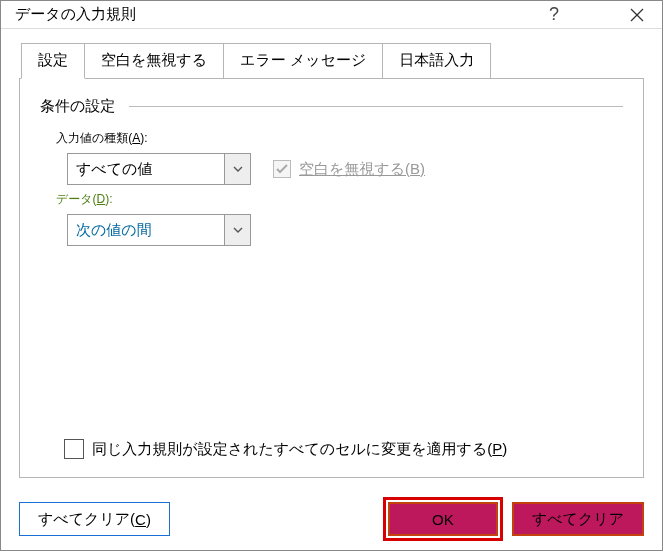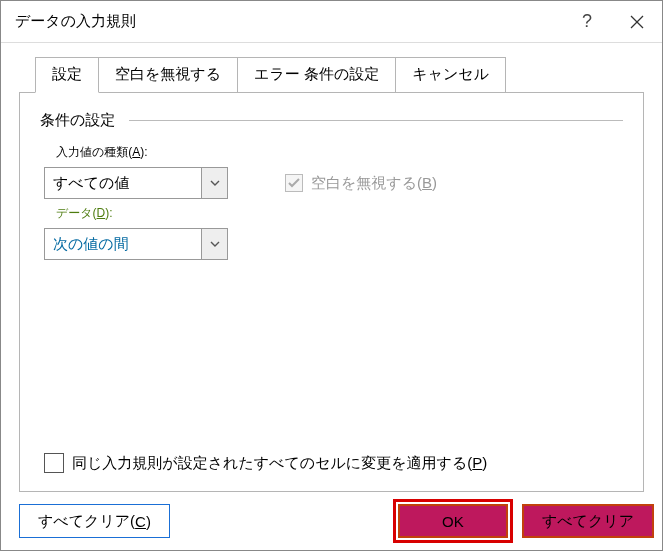--- a/index.html
+++ b/index.html
@@ -12,46 +12,47 @@
   }
   .dialog {
     width: 663px;
     height: 551px;
     border: 1px solid #888;
     background: #fff;
     display: flex;
     flex-direction: column;
   }
   .titlebar {
-    height: 42px;
+    height: 28px;
     display: flex;
     align-items: center;
     padding: 0 0 0 14px;
     border-bottom: 1px solid #ddd;
+    gap: 33px;
   }
   .titlebar-title { flex: 1; font-size: 15px; }
   .titlebar-btn {
     width: 50px;
     height: 42px;
     display: flex;
     align-items: center;
     justify-content: center;
     font-size: 18px;
     color: #444;
     cursor: default;
   }
   .content {
     flex: 1;
     padding: 14px 18px 0 18px;
     position: relative;
   }
   .tabs {
     display: flex;
     align-items: flex-end;
-    margin-left: 16px;
+    margin-left: 2px;
   }
   .tab {
     border: 1px solid #b5b5b5;
     border-bottom: none;
     background: #fff;
     padding: 7px 16px 8px 16px;
     font-size: 15px;
     margin-right: -1px;
     position: relative;
     cursor: default;
@@ -76,21 +77,21 @@
   }
   .legend-text { font-size: 15px; margin-right: 14px; }
   .legend-line {
     flex: 1;
     border-top: 1px solid #bbb;
     height: 0;
   }
   .field-label { font-size: 12px; margin: 6px 0 6px 16px; }
   .field-label.disabled { color: #4d7c0f; }
   .underline { text-decoration: underline; }
-  .row { display: flex; align-items: center; margin-left: 4px; gap: 35px; }
+  .row { display: flex; align-items: center; margin-left: 27px; }
   .combo {
     display: flex;
     width: 184px;
     height: 32px;
     border: 1px solid #999;
     background: #fff;
     align-items: center;
   }
   .combo.disabled .combo-text { color: #0369a1; }
   .combo-text {
@@ -106,51 +107,52 @@
     display: flex;
     align-items: center;
     justify-content: center;
   }
   .combo-btn svg { width: 10px; height: 6px; }
   .check-row {
     display: flex;
     align-items: center;
     margin-left: 22px;
     color: #999;
+    text-decoration: underline;
   }
   .check-box {
     width: 18px;
     height: 18px;
     border: 1px solid #bbb;
     background: #f5f5f5;
     margin-right: 8px;
     display: flex;
     align-items: center;
     justify-content: center;
   }
   .check-box svg { width: 12px; height: 10px; stroke: #aaa; stroke-width: 2; fill: none; }
   .bottom-check-row {
     position: absolute;
     bottom: 18px;
-    left: 12px;
+    left: 32px;
     display: flex;
     align-items: center;
     padding-left: 12px;
   }
   .bottom-check-box {
     width: 20px;
     height: 20px;
     border: 1px solid #555;
     margin-right: 8px;
     background: #fff;
   }
   .footer {
     display: flex;
     align-items: center;
-    padding: 12px 8px 14px 18px;
+    padding: 12px 18px 14px 18px;
     gap: 14px;
   }
   .btn {
     height: 34px;
     border: 2px solid #c2410c;
     background: #be185d;
     padding: 0 18px;
     font-size: 15px;
     display: flex;
     align-items: center;
@@ -183,22 +185,22 @@
         <line x1="13" y1="1" x2="1" y2="13" stroke="#333" stroke-width="1.2"></line>
       </svg>
     </div>
   </div>
 
   <div class="content">
 
     <div class="tabs">
       <div class="tab active">設定</div>
       <div class="tab">空白を無視する</div>
-      <div class="tab">エラー 条件の設定</div>
-      <div class="tab">キャンセル</div>
+      <div class="tab">エラー メッセージ</div>
+      <div class="tab">日本語入力</div>
     </div>
 
     <div class="tab-panel">
 
       <div class="legend-row">
         <span class="legend-text">条件の設定</span>
         <div class="legend-line"></div>
       </div>
 
       <div class="field-label">

